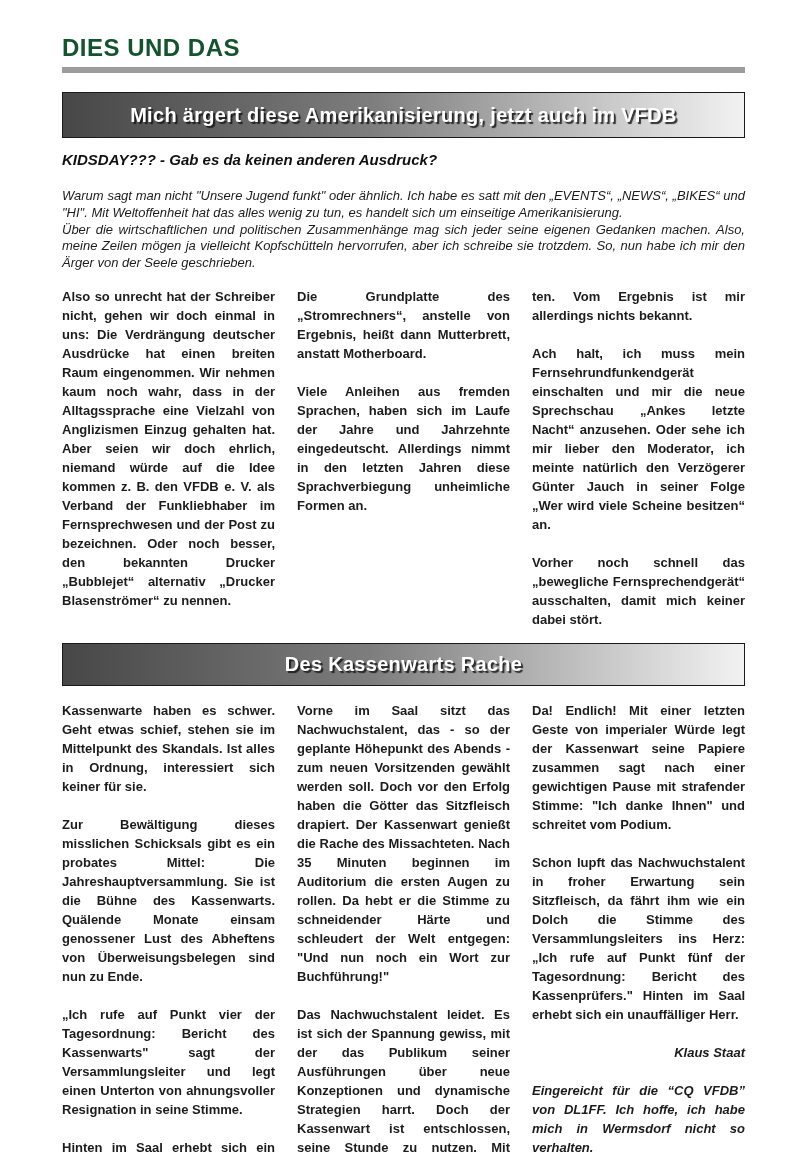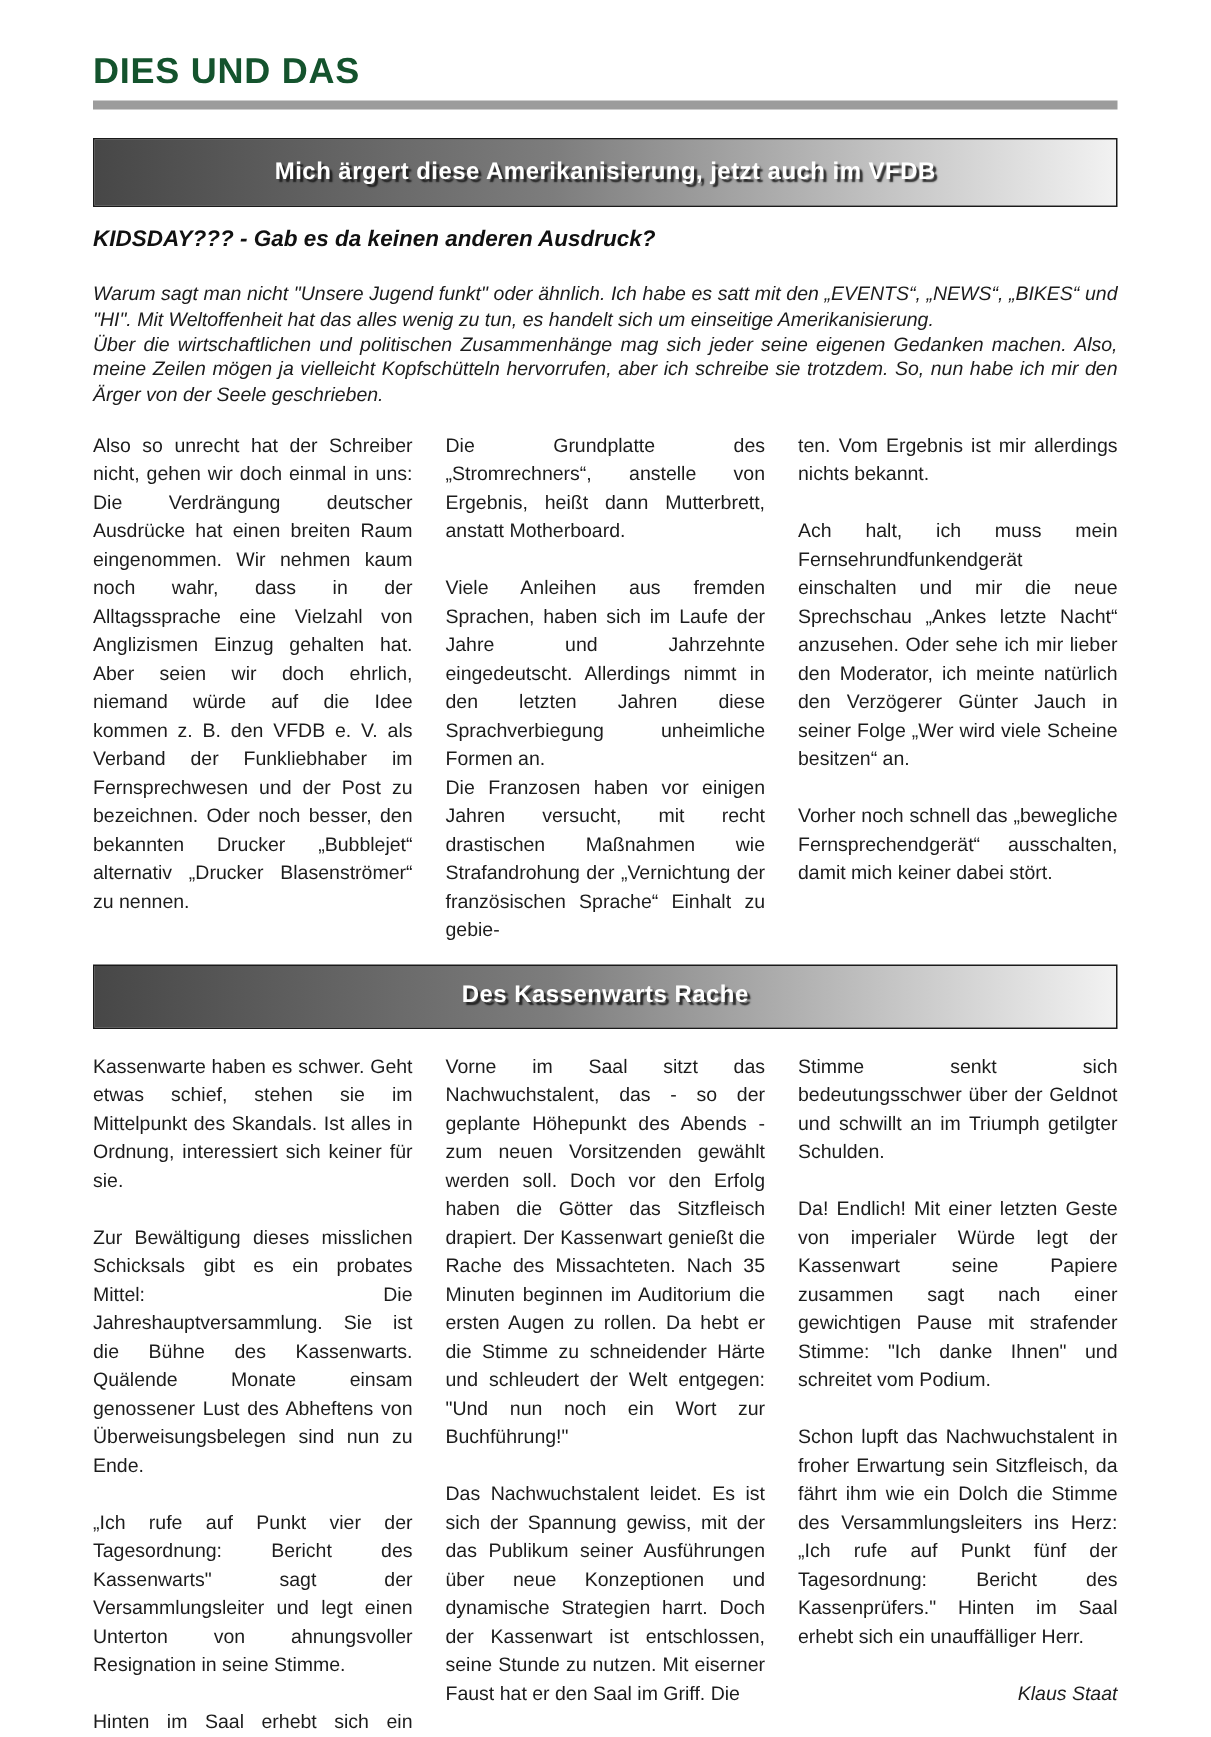--- a/index.html
+++ b/index.html
@@ -28,21 +28,21 @@
     background: #9c9c9c;
   }
   .banner {
     margin-top: 19px;
     height: 46px;
     border: 1px solid #1a1a1a;
     background: linear-gradient(to right, #474747 0%, #7d7d7d 45%, #c9c9c9 80%, #f2f2f2 100%);
     display: flex;
     align-items: center;
     justify-content: center;
-    font-size: 16px;
+    font-size: 20px;
     font-weight: bold;
     color: #ffffff;
     text-shadow: 2px 2px 1px rgba(20,20,20,0.85);
     letter-spacing: 0.3px;
   }
   .banner.second { margin-top: 14px; height: 43px; }
   .intro { margin-top: 13px; }
   .intro-heading {
     font-size: 15px;
     font-weight: bold;
@@ -53,20 +53,21 @@
   .intro p {
     font-size: 13px;
     font-style: italic;
     line-height: 16.8px;
     text-align: justify;
   }
   .cols {
     margin-top: 15px;
     display: flex;
     gap: 22px;
+    font-weight: bold;
   }
   .cols.first { min-height: 254px; }
   .cols.second { min-height: 472px; }
   .col { flex: 1 1 0; }
   .col p {
     font-size: 13px;
     line-height: 19px;
     text-align: justify;
     margin-bottom: 19px;
   }
@@ -95,21 +96,20 @@
     <p>Über die wirtschaftlichen und politischen Zusammenhänge mag sich jeder seine eigenen Gedanken machen. Also, meine Zeilen mögen ja vielleicht Kopfschütteln hervorrufen, aber ich schreibe sie trotzdem. So, nun habe ich mir den Ärger von der Seele geschrieben.</p>
   </div>
 
   <div class="cols first">
     <div class="col">
       <p>Also so unrecht hat der Schreiber nicht, gehen wir doch einmal in uns: Die Verdrängung deutscher Ausdrücke hat einen breiten Raum eingenommen. Wir nehmen kaum noch wahr, dass in der Alltagssprache eine Vielzahl von Anglizismen Einzug gehalten hat. Aber seien wir doch ehrlich, niemand würde auf die Idee kommen z. B. den VFDB e. V. als Verband der Funkliebhaber im Fernsprechwesen und der Post zu bezeichnen. Oder noch besser, den bekannten Drucker „Bubblejet“ alternativ „Drucker Blasenströmer“ zu nennen.</p>
     </div>
     <div class="col">
       <p>Die Grundplatte des „Stromrechners“, anstelle von Ergebnis, heißt dann Mutterbrett, anstatt Motherboard.</p>
       <p class="no-gap">Viele Anleihen aus fremden Sprachen, haben sich im Laufe der Jahre und Jahrzehnte eingedeutscht. Allerdings nimmt in den letzten Jahren diese Sprachverbiegung unheimliche Formen an.</p>
-      <p>Die Franzosen haben vor einigen Jahren versucht, mit recht drastischen Maßnahmen wie Strafandrohung der „Vernichtung der französischen Sprache“ Einhalt zu gebie-</p>
     </div>
     <div class="col">
       <p>ten. Vom Ergebnis ist mir allerdings nichts bekannt.</p>
       <p>Ach halt, ich muss mein Fernsehrundfunkendgerät einschalten und mir die neue Sprechschau „Ankes letzte Nacht“ anzusehen. Oder sehe ich mir lieber den Moderator, ich meinte natürlich den Verzögerer Günter Jauch in seiner Folge „Wer wird viele Scheine besitzen“ an.</p>
       <p>Vorher noch schnell das „bewegliche Fernsprechendgerät“ ausschalten, damit mich keiner dabei stört.</p>
     </div>
   </div>
 
   <div class="banner second">Des Kassenwarts Rache</div>
 
@@ -118,21 +118,20 @@
       <p>Kassenwarte haben es schwer. Geht etwas schief, stehen sie im Mittelpunkt des Skandals. Ist alles in Ordnung, interessiert sich keiner für sie.</p>
       <p>Zur Bewältigung dieses misslichen Schicksals gibt es ein probates Mittel: Die Jahreshauptversammlung. Sie ist die Bühne des Kassenwarts. Quälende Monate einsam genossener Lust des Abheftens von Überweisungsbelegen sind nun zu Ende.</p>
       <p>„Ich rufe auf Punkt vier der Tagesordnung: Bericht des Kassenwarts" sagt der Versammlungsleiter und legt einen Unterton von ahnungsvoller Resignation in seine Stimme.</p>
       <p>Hinten im Saal erhebt sich ein unauffälliger Herr, der nun gewichtigen Schrittes durch die Reihen der vergeblich um einen motivierten Gesichtsausdruck bemühten Mitglieder nach vorne schreitet, am Pult raschelnd Papiere ausbreitet, die Lesebrille zurechtrückt, über ihren</p>
     </div>
     <div class="col">
       <p>Vorne im Saal sitzt das Nachwuchstalent, das - so der geplante Höhepunkt des Abends - zum neuen Vorsitzenden gewählt werden soll. Doch vor den Erfolg haben die Götter das Sitzfleisch drapiert. Der Kassenwart genießt die Rache des Missachteten. Nach 35 Minuten beginnen im Auditorium die ersten Augen zu rollen. Da hebt er die Stimme zu schneidender Härte und schleudert der Welt entgegen: "Und nun noch ein Wort zur Buchführung!"</p>
       <p>Das Nachwuchstalent leidet. Es ist sich der Spannung gewiss, mit der das Publikum seiner Ausführungen über neue Konzeptionen und dynamische Strategien harrt. Doch der Kassenwart ist entschlossen, seine Stunde zu nutzen. Mit eiserner Faust hat er den Saal im Griff. Die</p>
     </div>
     <div class="col">
-      <p>Stimme senkt sich bedeutungsschwer über der Geldnot und schwillt an im Triumph getilgter Schulden.</p>
       <p>Da! Endlich! Mit einer letzten Geste von imperialer Würde legt der Kassenwart seine Papiere zusammen sagt nach einer gewichtigen Pause mit strafender Stimme: "Ich danke Ihnen" und schreitet vom Podium.</p>
       <p>Schon lupft das Nachwuchstalent in froher Erwartung sein Sitzfleisch, da fährt ihm wie ein Dolch die Stimme des Versammlungsleiters ins Herz: „Ich rufe auf Punkt fünf der Tagesordnung: Bericht des Kassenprüfers." Hinten im Saal erhebt sich ein unauffälliger Herr.</p>
       <p class="sig">Klaus Staat</p>
       <p class="credit">Eingereicht für die “CQ VFDB” von DL1FF. Ich hoffe, ich habe mich in Wermsdorf nicht so verhalten.</p>
 
     </div>
   </div>
 
 </div>
 

